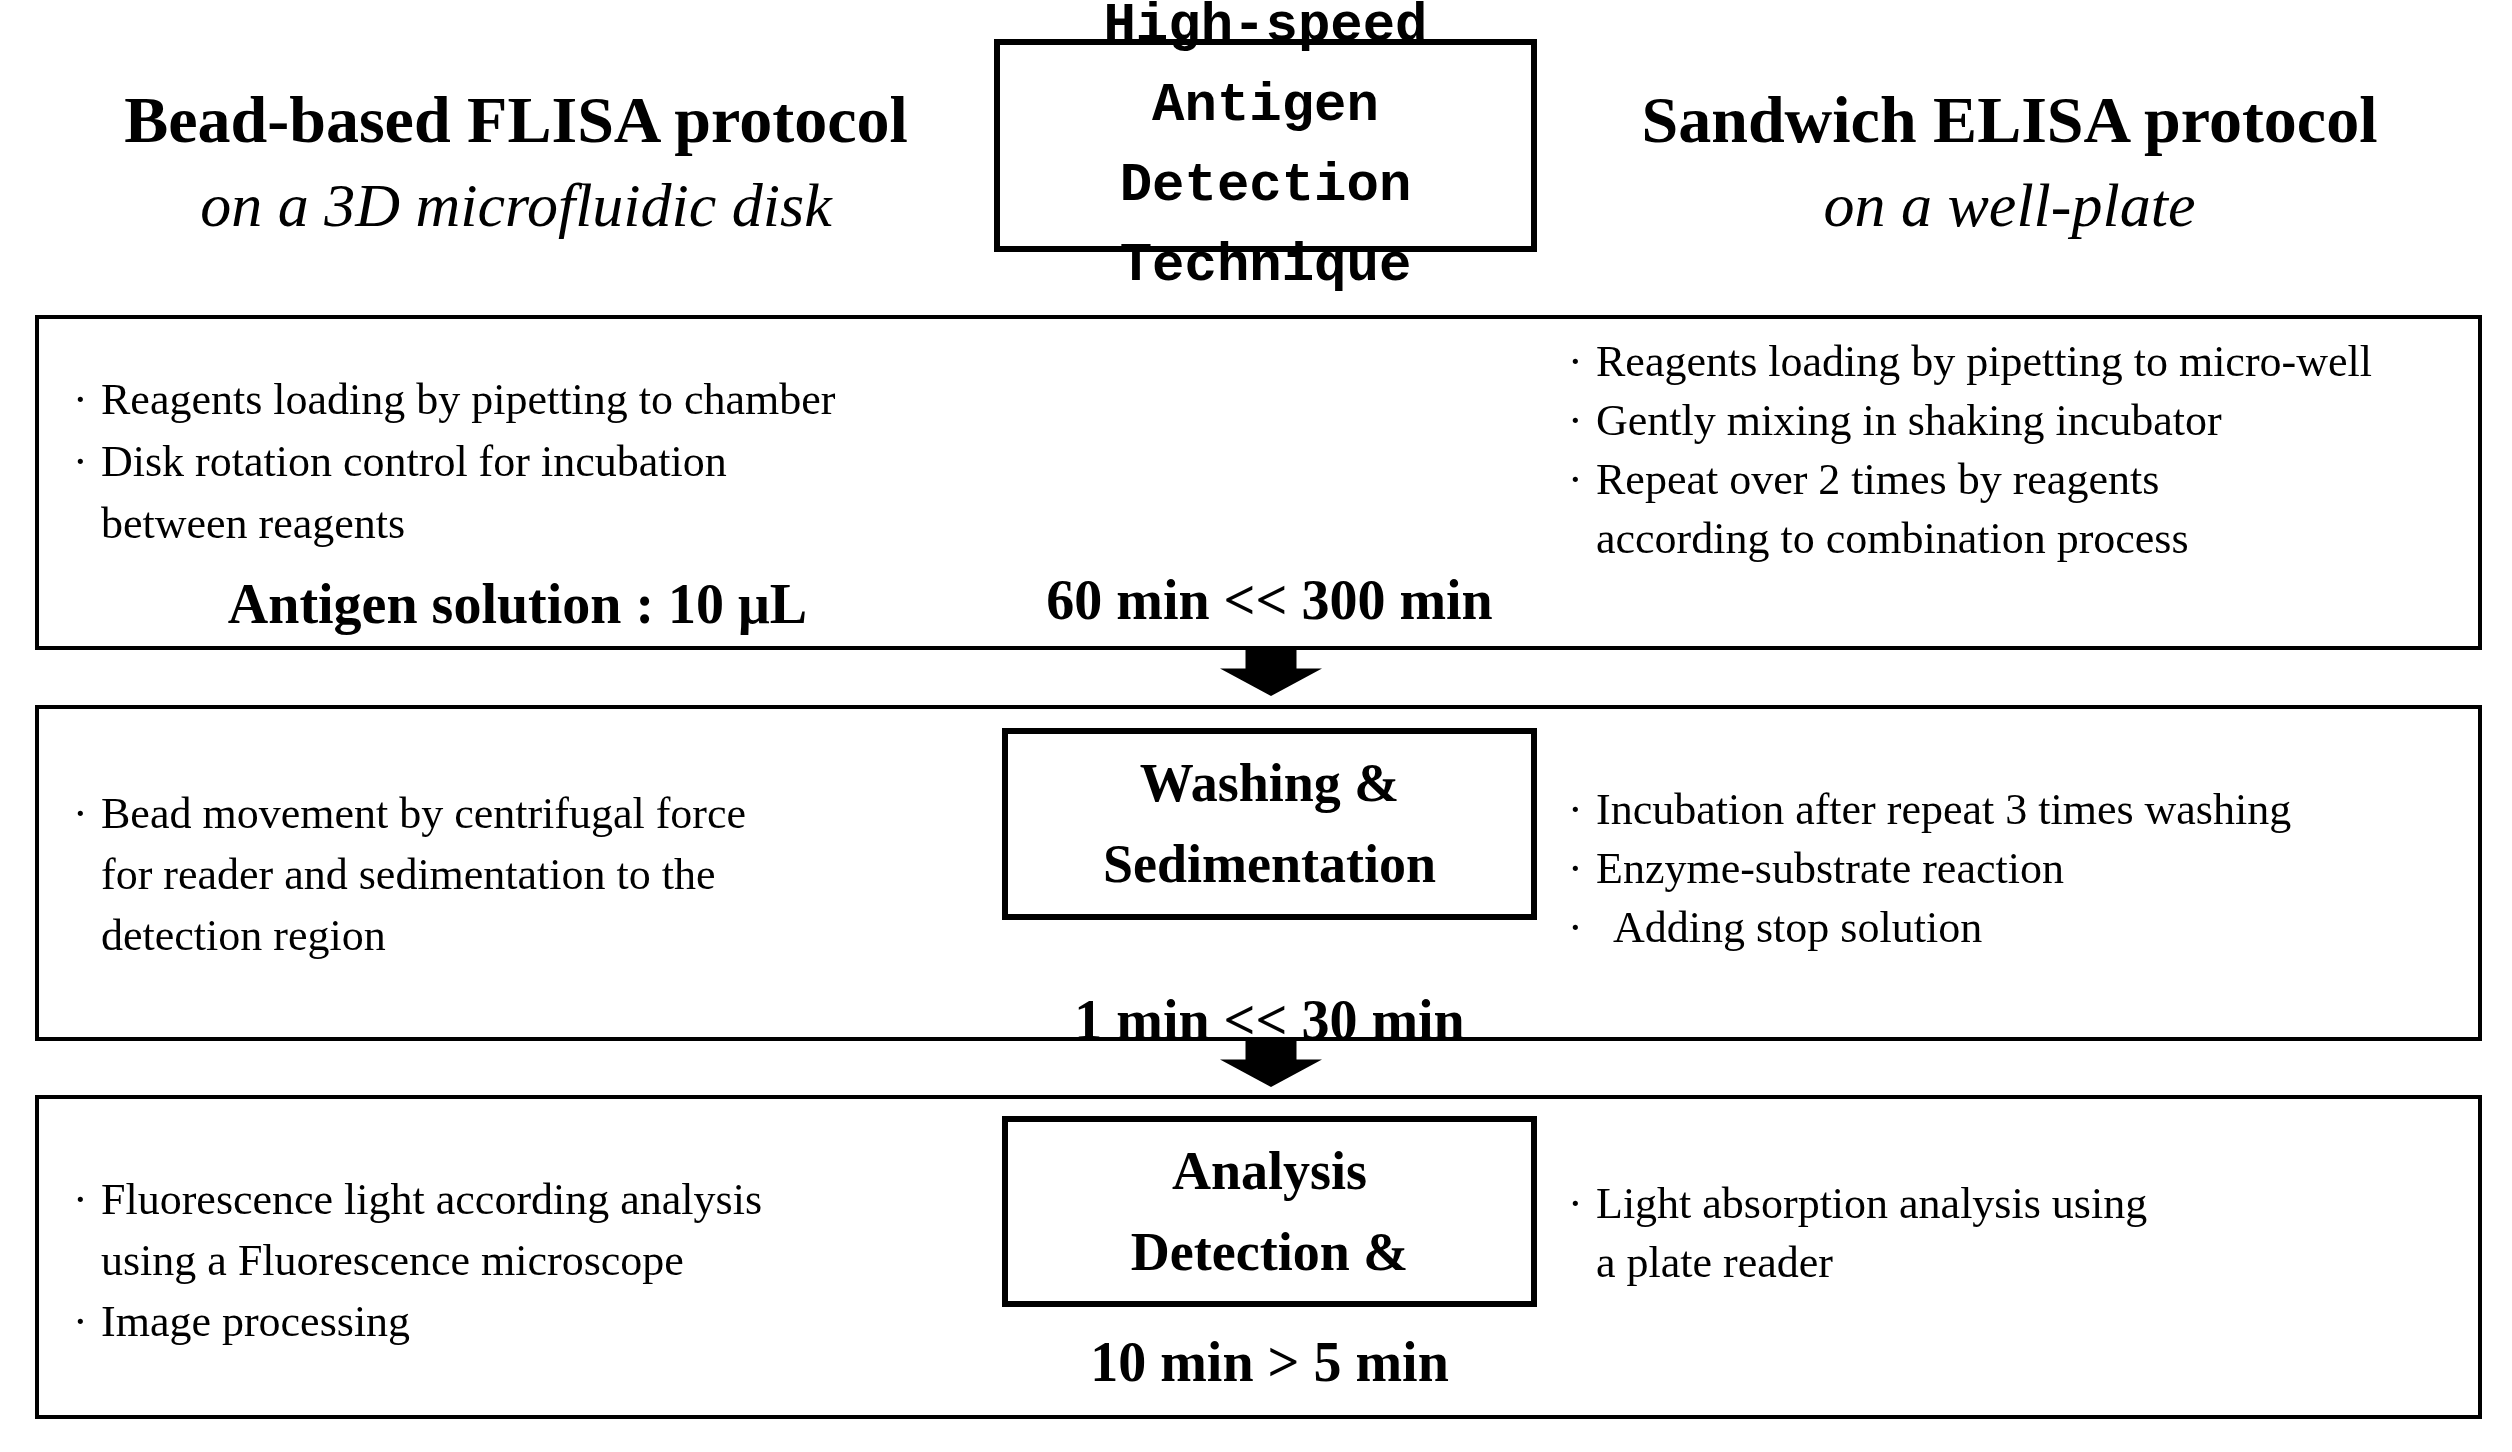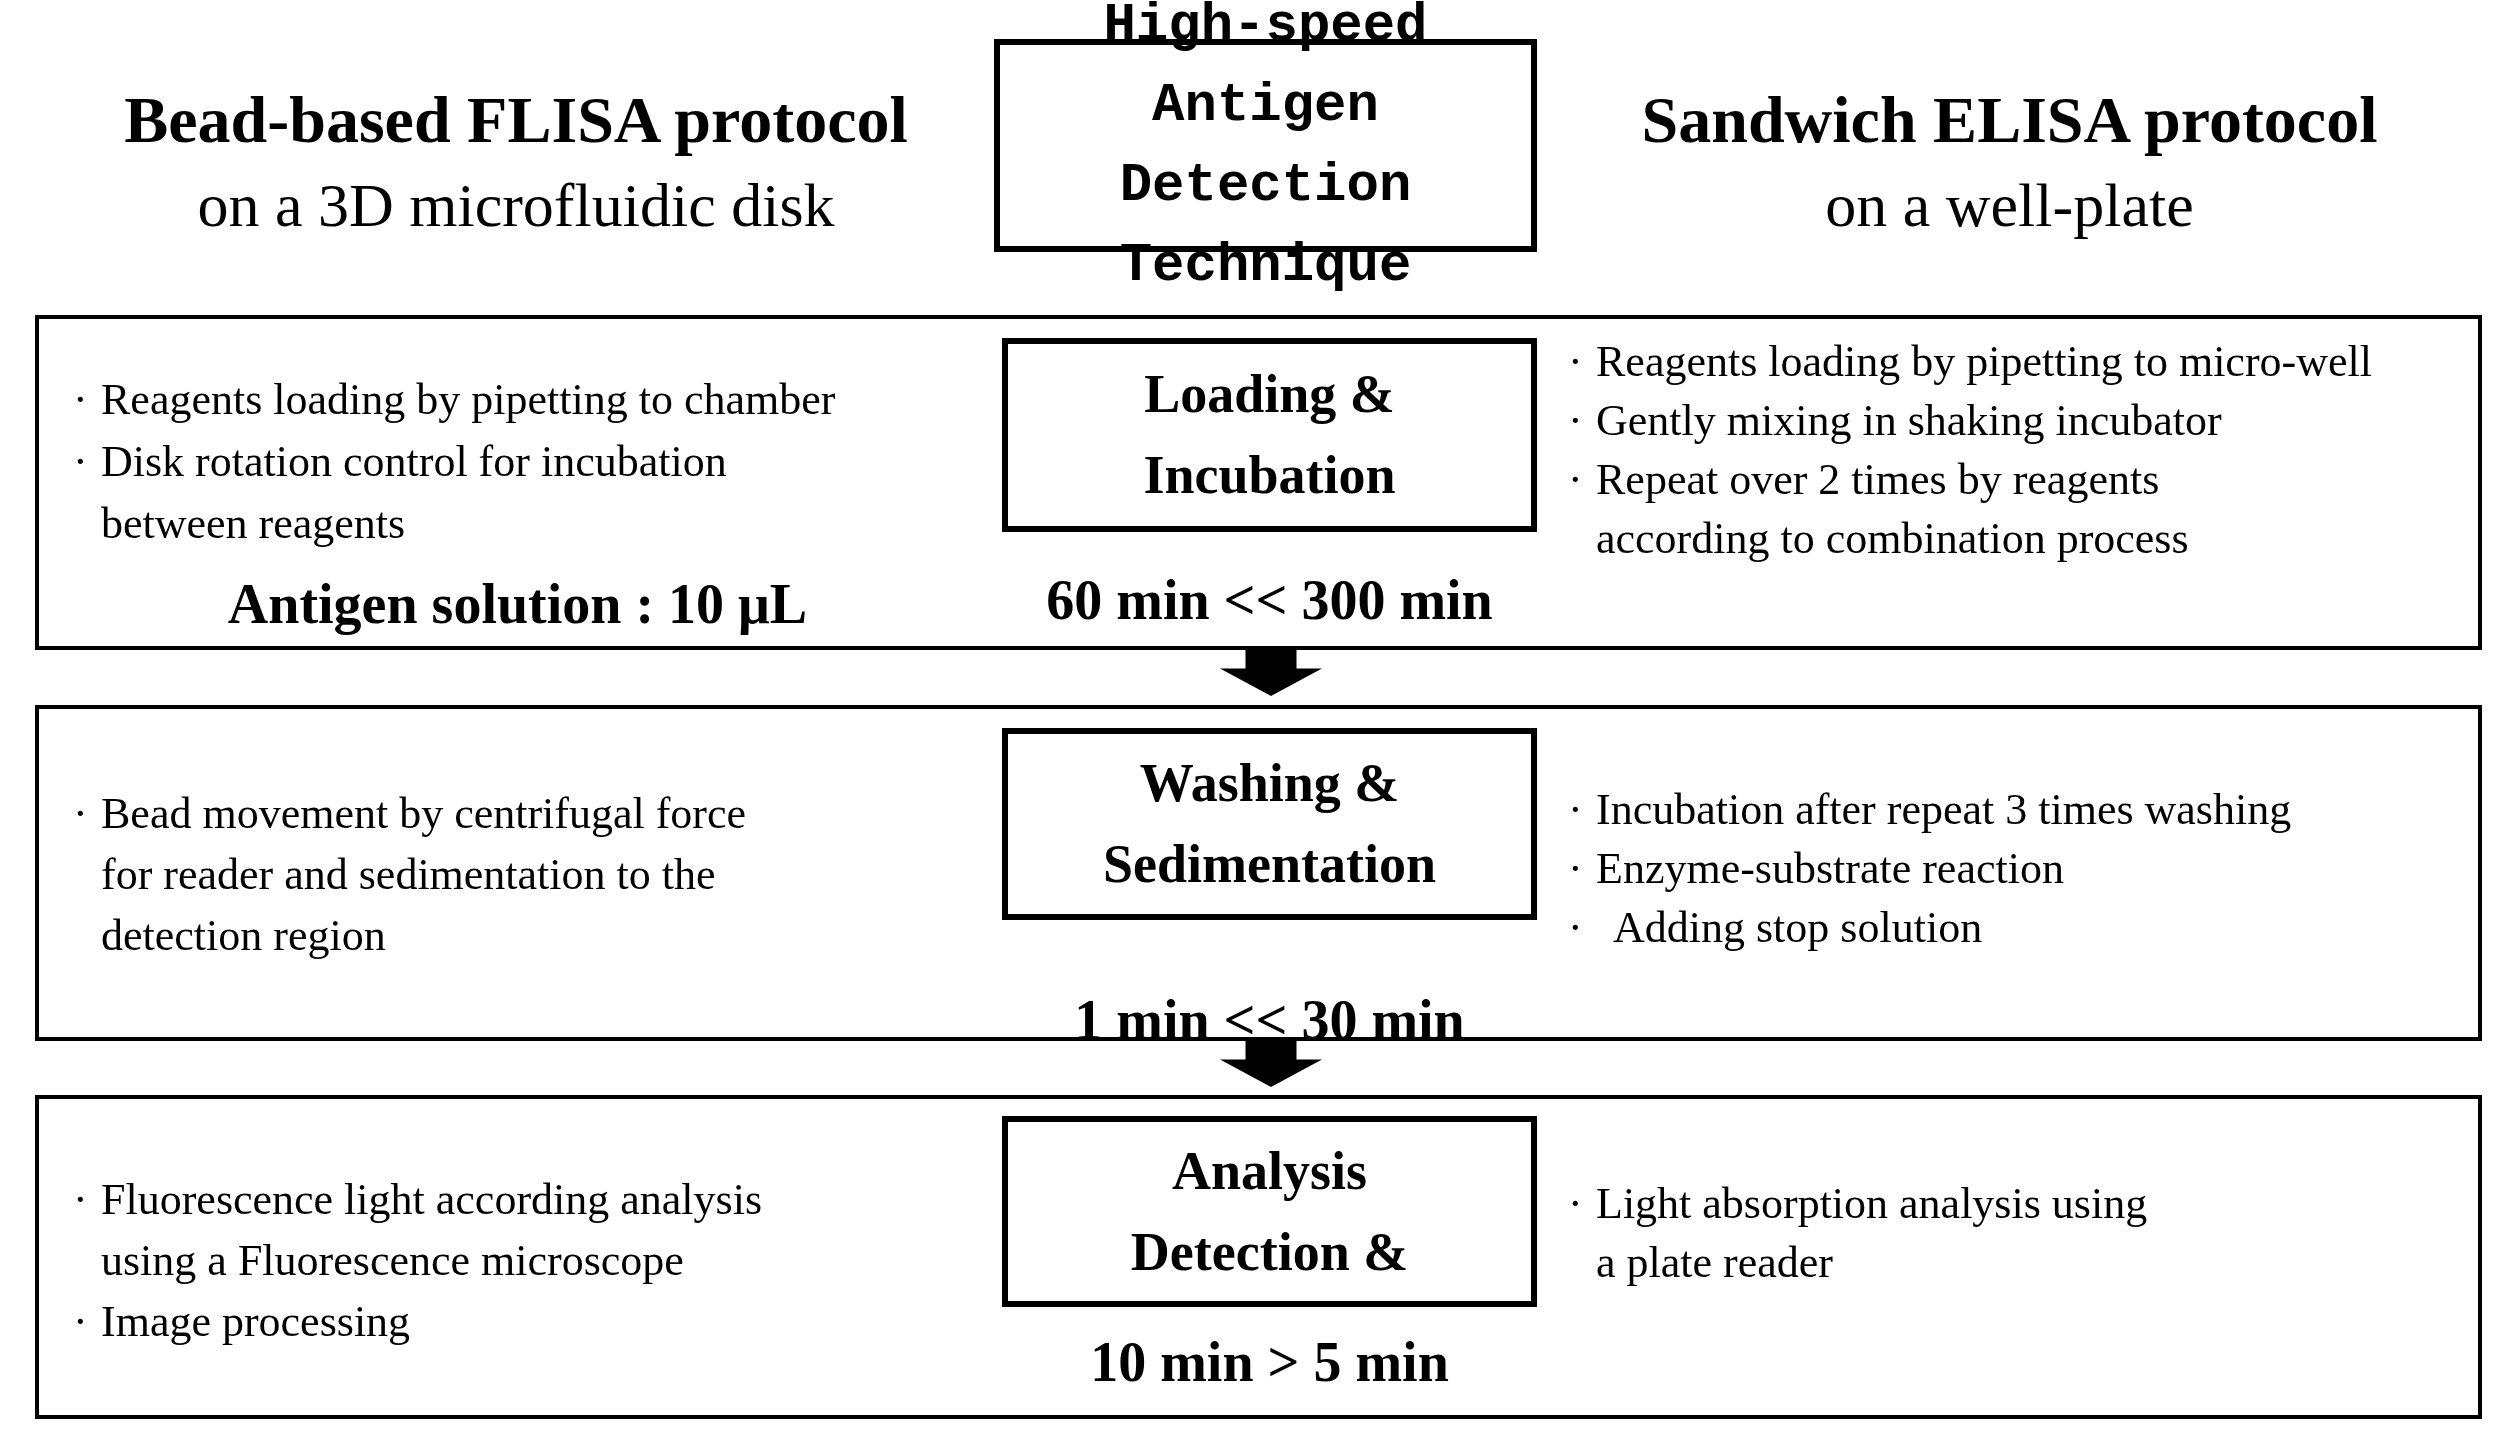--- a/index.html
+++ b/index.html
@@ -14,21 +14,21 @@
     height:1452px;
     background:#ffffff;
     overflow:hidden;
   }
 
   
   .title { position:absolute; text-align:center; }
   #title-left  { left:35px;   top:76px;  width:962px; }
   #title-right { left:1537px; top:76px;  width:945px; }
   .title .t1 { font-size:66px; font-weight:bold; line-height:87px; white-space:nowrap; }
-  .title .t2 { font-size:62px; font-weight:normal; line-height:85px; white-space:nowrap; }
+  .title .t2 { font-size:62px; font-weight:normal; line-height:85px; white-space:nowrap;font-style:italic; }
 
   #header-box {
     position:absolute; left:994px; top:39px; width:543px; height:213px;
     border:6.2px solid #000; box-sizing:border-box; background:#fff;
     display:flex; flex-direction:column; justify-content:center;
     text-align:center; font-weight:bold; font-size:54px; line-height:80px;font-family:Liberation Mono, monospace;
   }
 
   
   .row-rect {
@@ -122,24 +122,20 @@
     <div class="bline">
       <span class="b">·</span>
       <span class="txt">Disk rotation control for incubation</span>
     </div>
     <div class="bline cont">
       <span class="txt">between reagents</span>
     </div>
   </div>
   <div class="highlight" id="hl-left">Antigen solution : 10 μL</div>
 
-  <div class="step-box" id="step1">
-    <div>Loading &amp;</div>
-    <div>Incubation</div>
-  </div>
   <div class="time" id="time1">60 min &lt;&lt; 300 min</div>
 
   <div class="bullets" id="b1-right">
     <div class="bline">
       <span class="b">·</span>
       <span class="txt">Reagents loading by pipetting to micro-well</span>
     </div>
     <div class="bline">
       <span class="b">·</span>
       <span class="txt">Gently mixing in shaking incubator</span>

